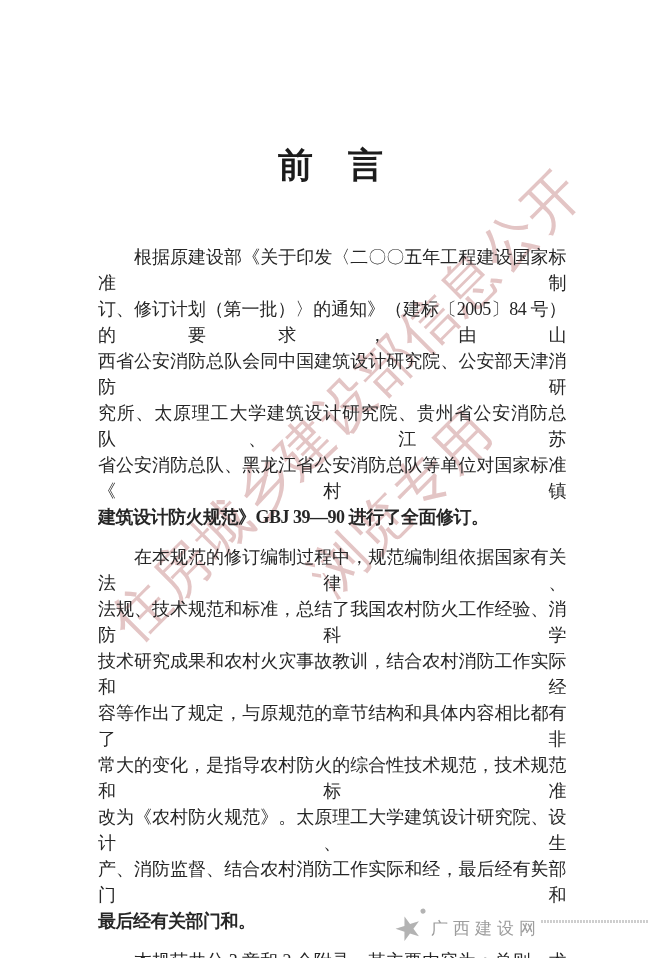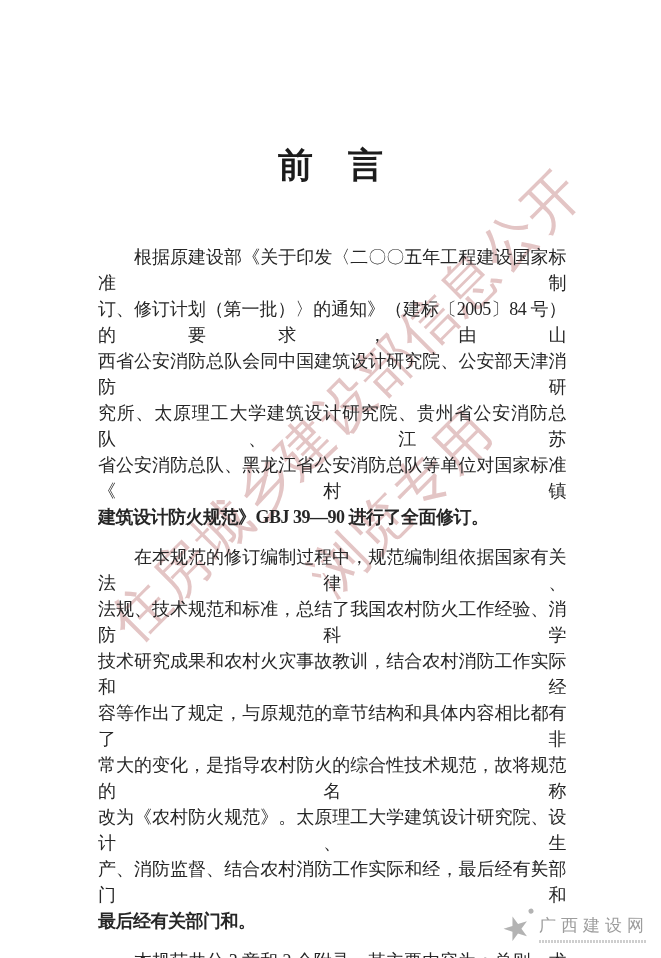--- a/index.html
+++ b/index.html
@@ -89,21 +89,21 @@
   }
   .logo-dot {
     position: absolute;
     right: -7px;
     top: 2px;
     width: 5px;
     height: 5px;
     border-radius: 50%;
     background: #b3b3b3;
   }
-  .logo-textwrap { display: flex; flex-direction: column; }
+  .logo-textwrap { display: flex; flex-direction: row; }
   .logo-text {
     font-size: 17px;
     letter-spacing: 5px;
     color: #9d9d9d;
     font-family: "Liberation Sans", "DejaVu Sans", sans-serif;
   }
   .logo-tagline {
     margin-top: 3px;
     height: 3px;
     width: 108px;
@@ -128,21 +128,21 @@
         <div class="line">西省公安消防总队会同中国建筑设计研究院、公安部天津消防研</div>
         <div class="line">究所、太原理工大学建筑设计研究院、贵州省公安消防总队、江苏</div>
         <div class="line">省公安消防总队、黑龙江省公安消防总队等单位对国家标准《村镇</div>
         <div class="line last">建筑设计防火规范》GBJ 39—90 进行了全面修订。</div>
       </div>
       <div class="para">
         <div class="line first">在本规范的修订编制过程中，规范编制组依据国家有关法律、</div>
         <div class="line">法规、技术规范和标准，总结了我国农村防火工作经验、消防科学</div>
         <div class="line">技术研究成果和农村火灾事故教训，结合农村消防工作实际和经</div>
         <div class="line">容等作出了规定，与原规范的章节结构和具体内容相比都有了非</div>
-        <div class="line">常大的变化，是指导农村防火的综合性技术规范，故将规范的名称</div>
+        <div class="line">常大的变化，是指导农村防火的综合性技术规范，技术规范和标准</div>
         <div class="line">改为《农村防火规范》。太原理工大学建筑设计研究院、设计、生</div>
         <div class="line">产、消防监督、结合农村消防工作实际和经，最后经有关部门和</div>
         <div class="line last">最后经有关部门和。</div>
       </div>
       <div class="para">
         <div class="line first">本规范共分 3 章和 2 个附录，其主要内容为：总则、术语、规划</div>
       </div>
     </div>
 
   <div class="page-number">· 1 ·</div>

